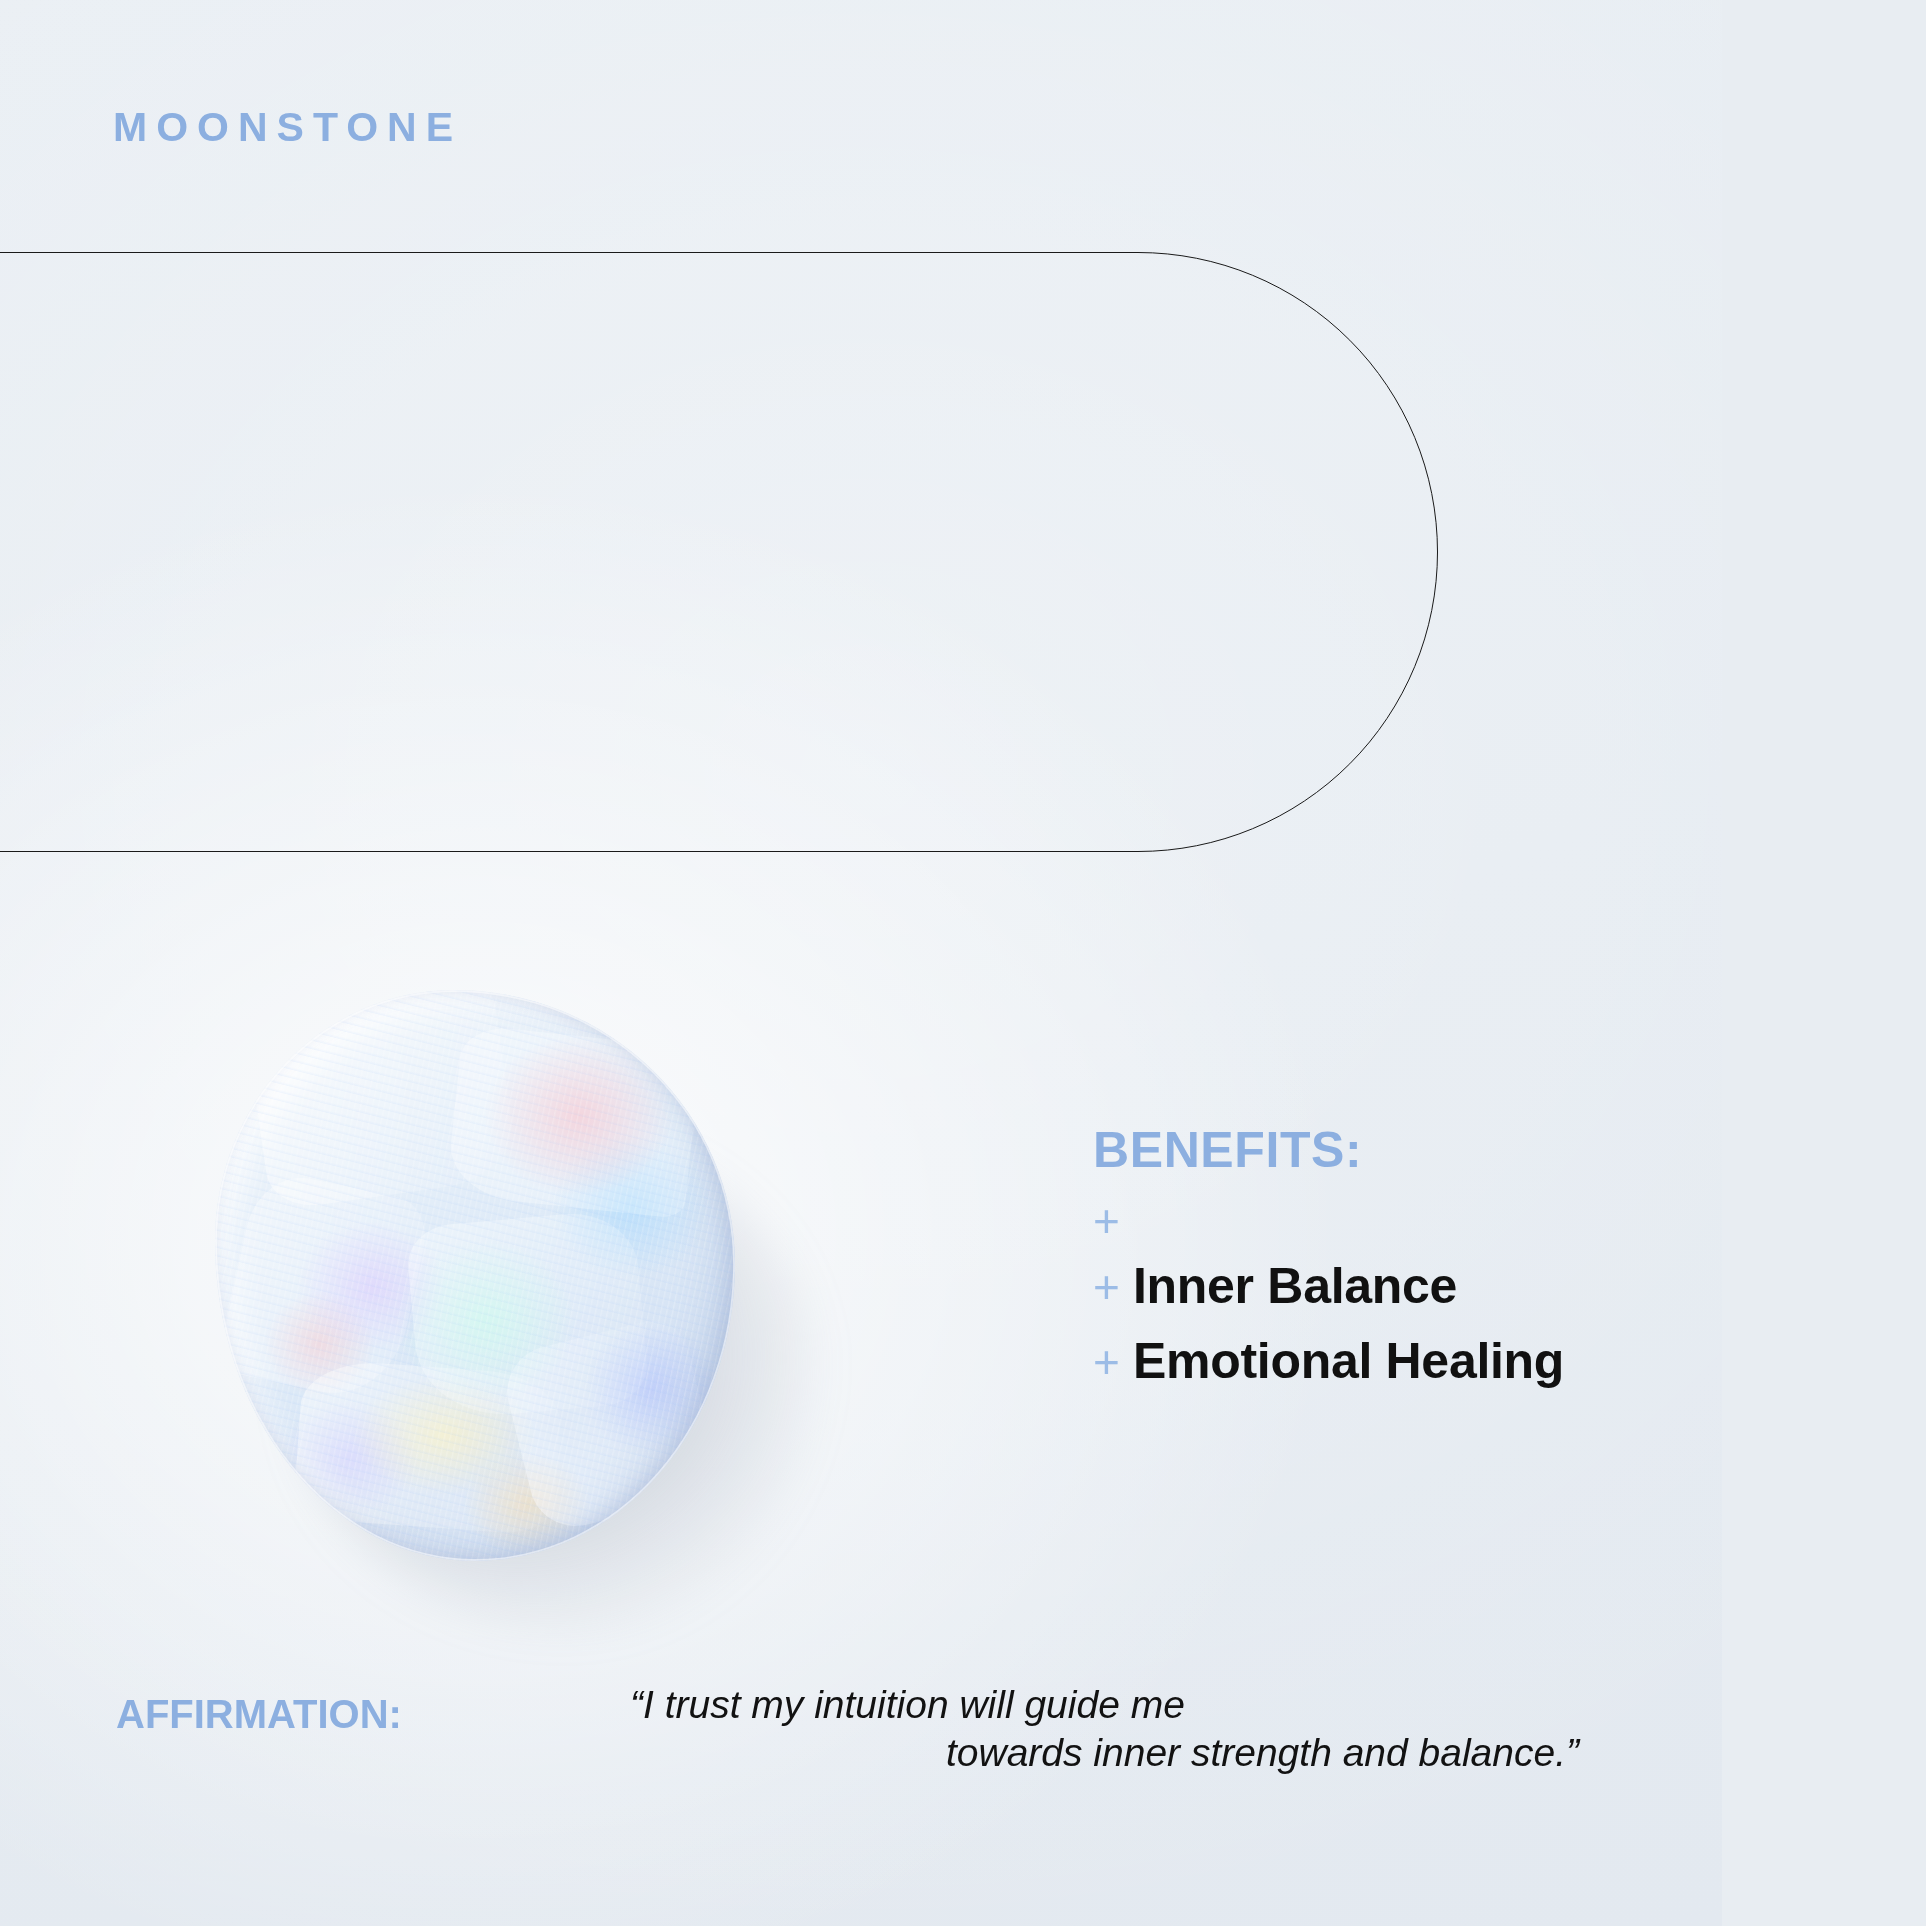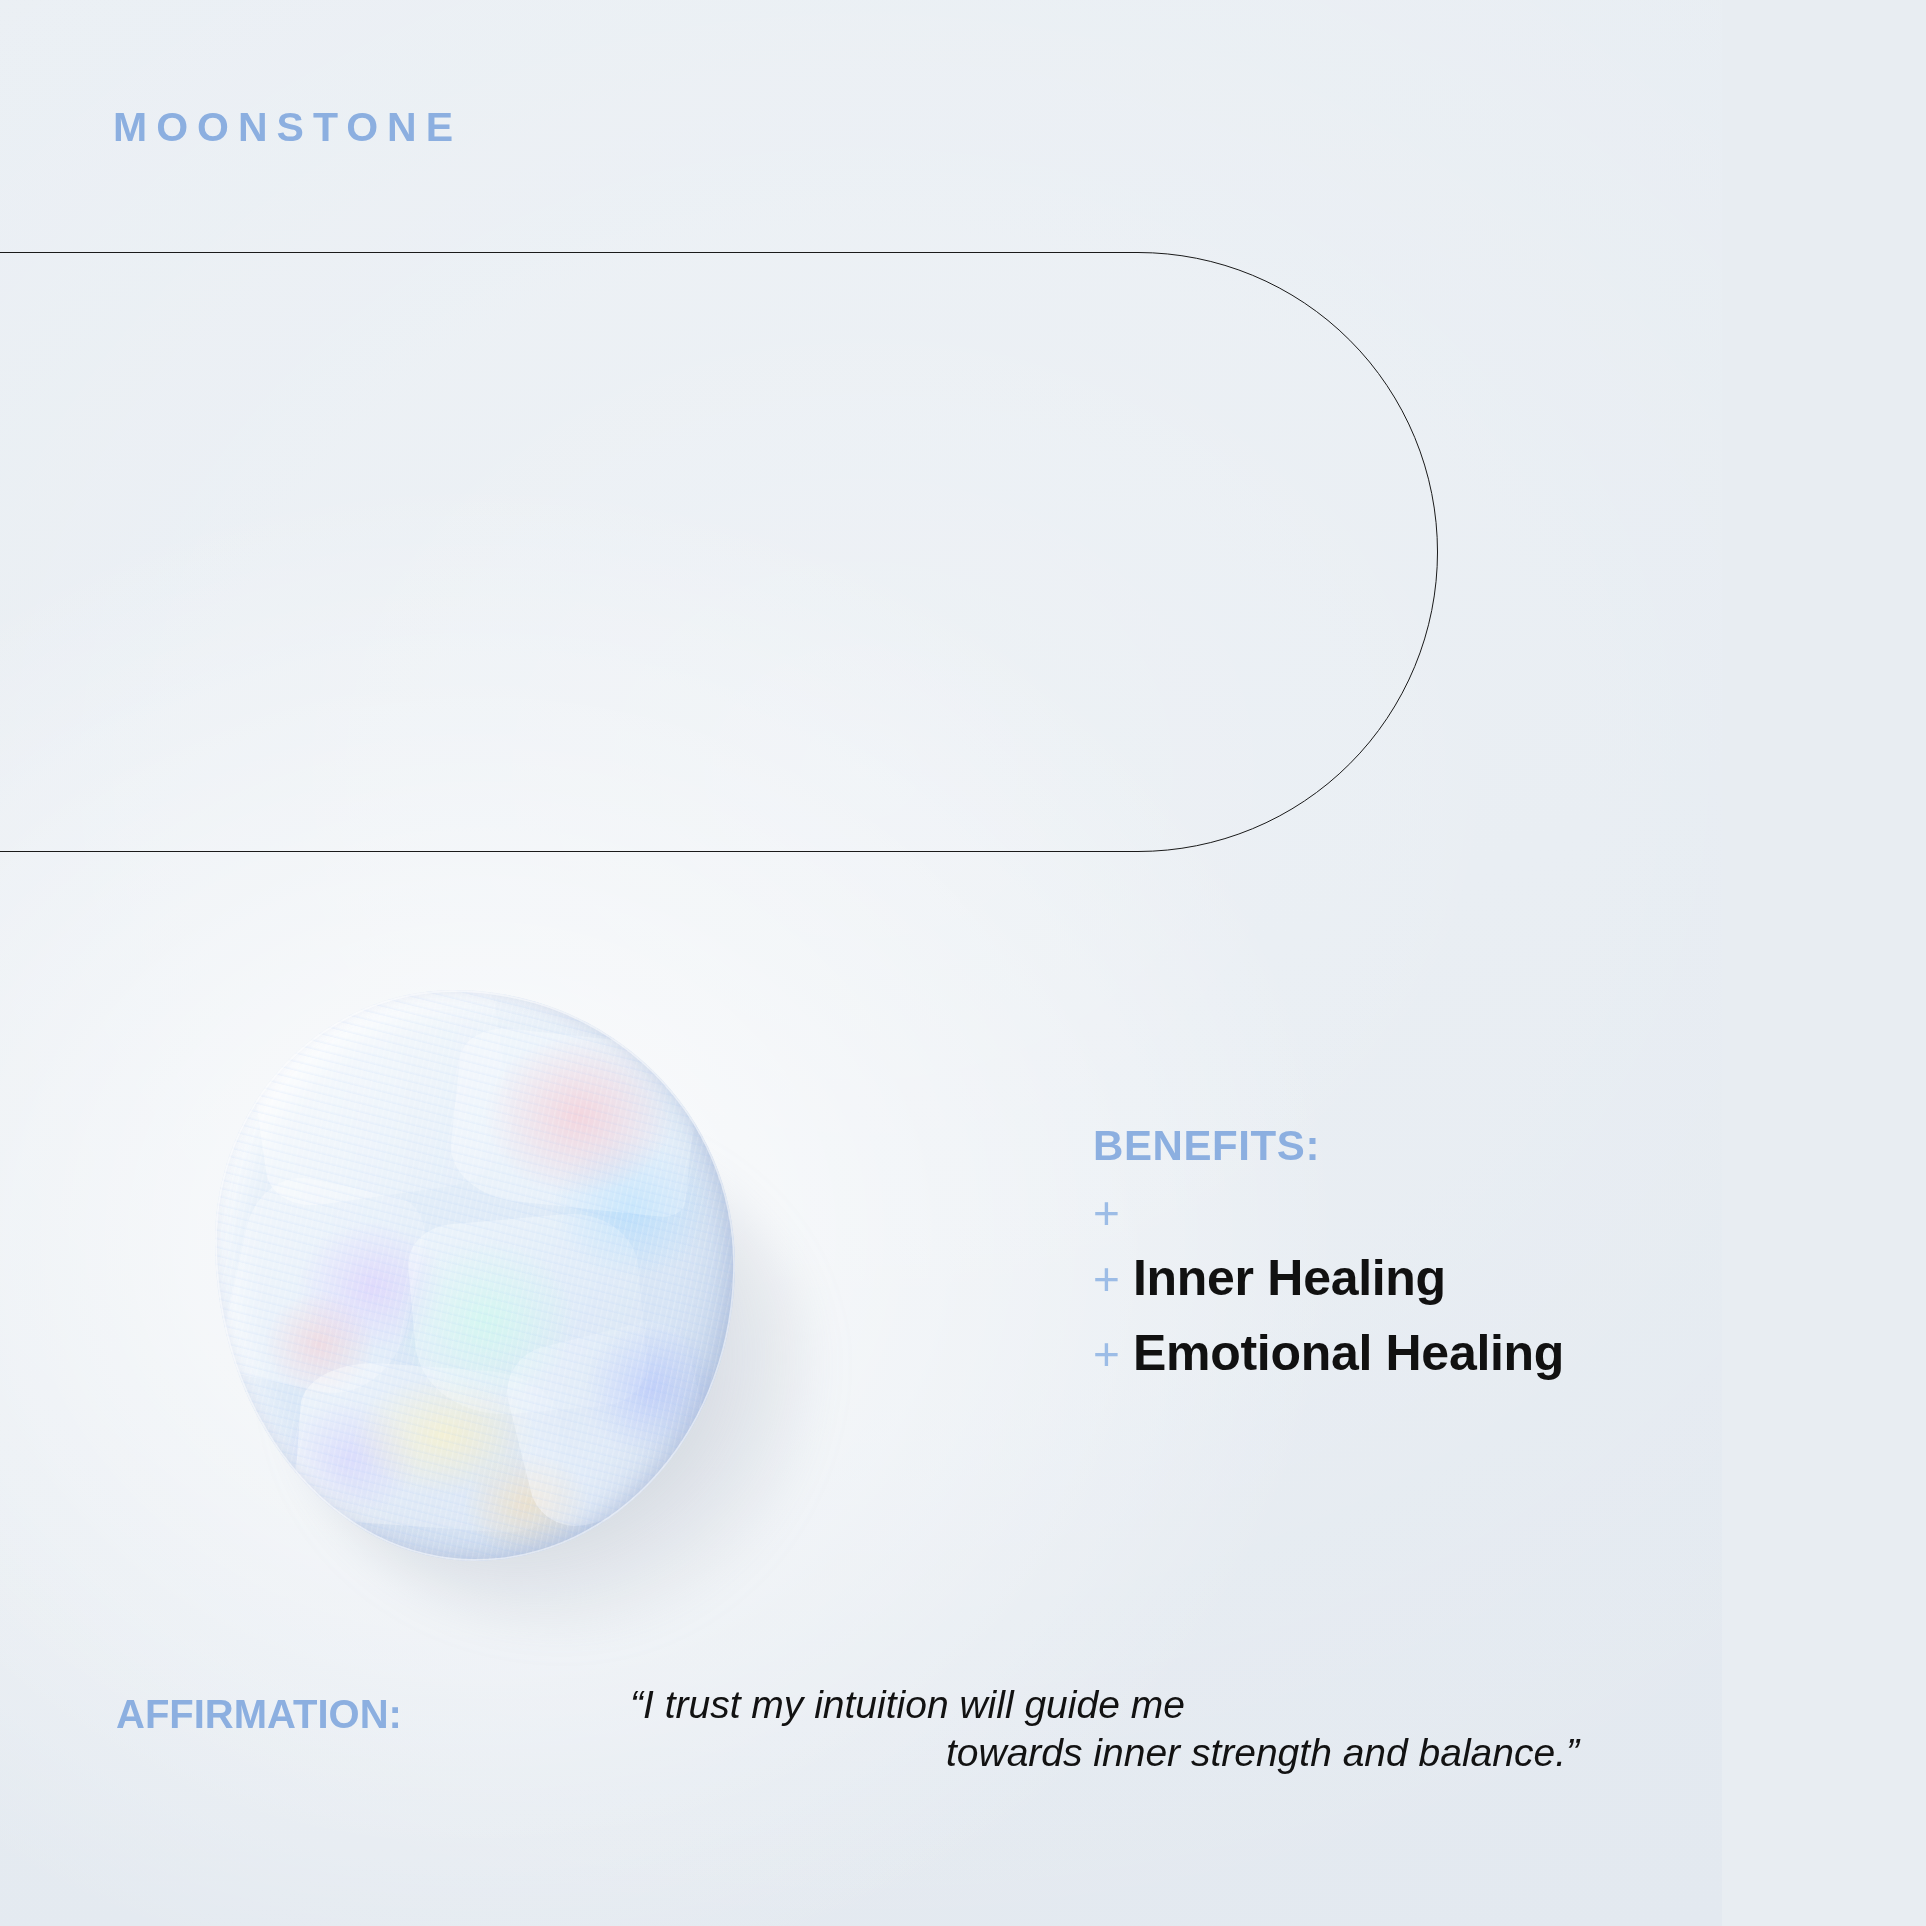--- a/index.html
+++ b/index.html
@@ -185,21 +185,21 @@
   }
 
   
   .benefits {
     position: absolute;
     left: 1093px;
     top: 1125px;
     width: 758px;
   }
   .benefits-title {
-    font-size: 42px;
+    font-size: 50px;
     font-weight: 700;
     letter-spacing: 0.6px;
     color: #8cafe0;
     line-height: 1;
     margin: 0 0 23px 0;
   }
   .benefit-row {
     display: flex;
     align-items: baseline;
     margin-bottom: 9px;
@@ -285,21 +285,21 @@
 
   <div class="benefits">
     <div class="benefits-title">BENEFITS:</div>
 
     <div class="benefit-row">
       <span class="benefit-plus">+</span>
     </div>
 
     <div class="benefit-row">
       <span class="benefit-plus">+</span>
-      <span class="benefit-label">Inner Healing</span>
+      <span class="benefit-label">Inner Balance</span>
     </div>
 
     <div class="benefit-row">
       <span class="benefit-plus">+</span>
       <span class="benefit-label">Emotional Healing</span>
     </div>
   </div>
 
   <div class="affirmation">
     <span class="aff-label">AFFIRMATION:</span>

